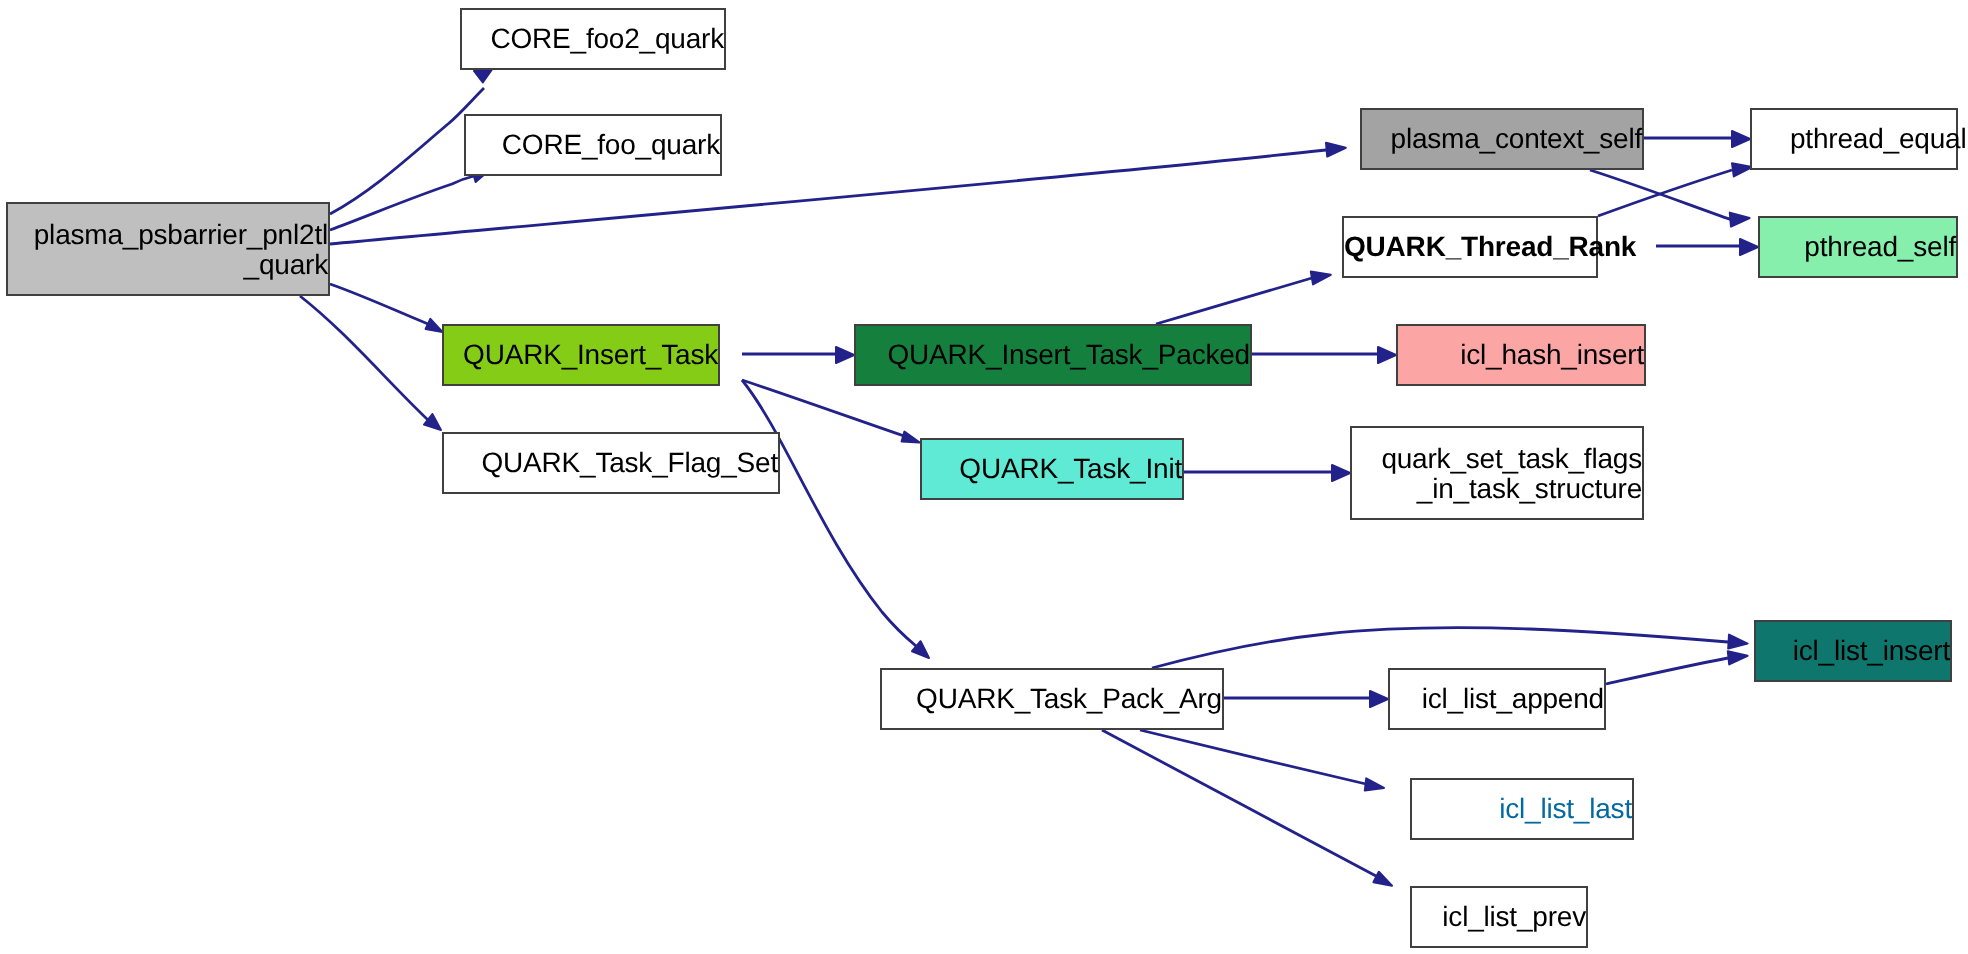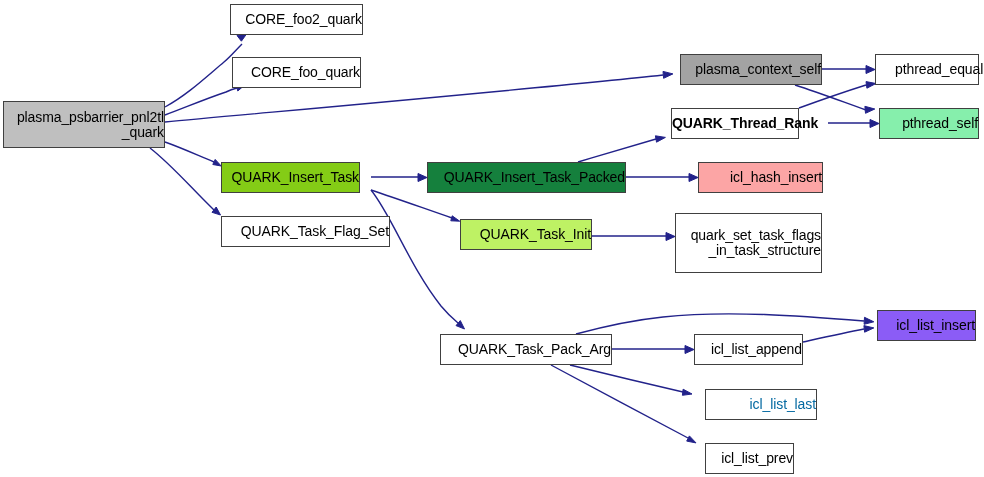--- a/index.html
+++ b/index.html
@@ -136,27 +136,27 @@
       </g>
     </svg>
   <div id="node-layer">
       <div class="node-box root" style="left: 3px; top: 101px; width: 162px; height: 47px; background: rgb(191, 191, 191); border-color: rgb(64, 64, 64); color: rgb(0, 0, 0);"><span class="node-label">plasma_psbarrier_pnl2tl
 _quark</span></div>
       <div class="node-box" style="left: 230px; top: 4px; width: 133px; height: 31px; background: rgb(255, 255, 255); border-color: rgb(64, 64, 64); color: rgb(0, 0, 0);"><span class="node-label">CORE_foo2_quark</span></div>
       <div class="node-box" style="left: 232px; top: 57px; width: 129px; height: 31px; background: rgb(255, 255, 255); border-color: rgb(64, 64, 64); color: rgb(0, 0, 0);"><span class="node-label">CORE_foo_quark</span></div>
       <div class="node-box" style="left: 221px; top: 162px; width: 139px; height: 31px; background: #84cc16; border-color: rgb(64, 64, 64); color: rgb(0, 0, 0);"><span class="node-label">QUARK_Insert_Task</span></div>
       <div class="node-box" style="left: 211px; top: 216px; width: 169px; height: 31px; background: rgb(255, 255, 255); border-color: rgb(64, 64, 64); color: rgb(0, 0, 0); margin-left: 10px;"><span class="node-label">QUARK_Task_Flag_Set</span></div>
       <div class="node-box" style="left: 427px; top: 162px; width: 199px; height: 31px; background: #15803d; border-color: rgb(64, 64, 64); color: rgb(0, 0, 0);"><span class="node-label">QUARK_Insert_Task_Packed</span></div>
-      <div class="node-box" style="left: 460px; top: 219px; width: 132px; height: 31px; background: #bef264; border-color: rgb(64, 64, 64); color: rgb(0, 0, 0);"><span class="node-label">QUARK_Task_Init</span></div>
+      <div class="node-box" style="left: 460px; top: 219px; width: 132px; height: 31px; background: #5eead4; border-color: rgb(64, 64, 64); color: rgb(0, 0, 0);"><span class="node-label">QUARK_Task_Init</span></div>
       <div class="node-box" style="left: 440px; top: 334px; width: 172px; height: 31px; background: rgb(255, 255, 255); border-color: rgb(64, 64, 64); color: rgb(0, 0, 0);"><span class="node-label">QUARK_Task_Pack_Arg</span></div>
       <div class="node-box" style="left: 680px; top: 54px; width: 142px; height: 31px; background: #a3a3a3; border-color: rgb(64, 64, 64); color: rgb(0, 0, 0);"><span class="node-label">plasma_context_self</span></div>
       <div class="node-box" style="left: 671px; top: 108px; width: 128px; height: 31px; background: rgb(255, 255, 255); border-color: rgb(64, 64, 64); color: rgb(0, 0, 0); font-weight: bold;"><span class="node-label">QUARK_Thread_Rank</span></div>
       <div class="node-box" style="left: 698px; top: 162px; width: 125px; height: 31px; background: #fca5a5; border-color: rgb(64, 64, 64); color: rgb(0, 0, 0);"><span class="node-label">icl_hash_insert</span></div>
-      <div class="node-box" style="left: 675px; top: 213px; width: 147px; height: 60px; background: rgb(255, 255, 255); border-color: rgb(64, 64, 64); color: rgb(0, 0, 0);"><span class="node-label">quark_set_task_flags
+      <div class="node-box" style="left: 675px; top: 213px; width: 147px; height: 47px; background: rgb(255, 255, 255); border-color: rgb(64, 64, 64); color: rgb(0, 0, 0);"><span class="node-label">quark_set_task_flags
 _in_task_structure</span></div>
       <div class="node-box" style="left: 875px; top: 54px; width: 104px; height: 31px; background: rgb(255, 255, 255); border-color: rgb(64, 64, 64); color: rgb(0, 0, 0); padding-left: 19px;"><span class="node-label">pthread_equal</span></div>
       <div class="node-box" style="left: 879px; top: 108px; width: 100px; height: 31px; background: #86efac; border-color: rgb(64, 64, 64); color: rgb(0, 0, 0);"><span class="node-label">pthread_self</span></div>
-      <div class="node-box" style="left: 877px; top: 310px; width: 99px; height: 31px; background: #8b5cf6; border-color: rgb(64, 64, 64); color: rgb(0, 0, 0);"><span class="node-label">icl_list_insert</span></div>
+      <div class="node-box" style="left: 877px; top: 310px; width: 99px; height: 31px; background: #0f766e; border-color: rgb(64, 64, 64); color: rgb(0, 0, 0);"><span class="node-label">icl_list_insert</span></div>
       <div class="node-box" style="left: 694px; top: 334px; width: 109px; height: 31px; background: rgb(255, 255, 255); border-color: rgb(64, 64, 64); color: rgb(0, 0, 0);"><span class="node-label">icl_list_append</span></div>
       <div class="node-box" style="left: 705px; top: 389px; width: 112px; height: 31px; background: rgb(255, 255, 255); border-color: rgb(64, 64, 64); color: #0369a1;"><span class="node-label">icl_list_last</span></div>
       <div class="node-box" style="left: 705px; top: 443px; width: 89px; height: 31px; background: rgb(255, 255, 255); border-color: rgb(64, 64, 64); color: rgb(0, 0, 0);"><span class="node-label">icl_list_prev</span></div>
     </div>
 </div>
 
 </body></html>

